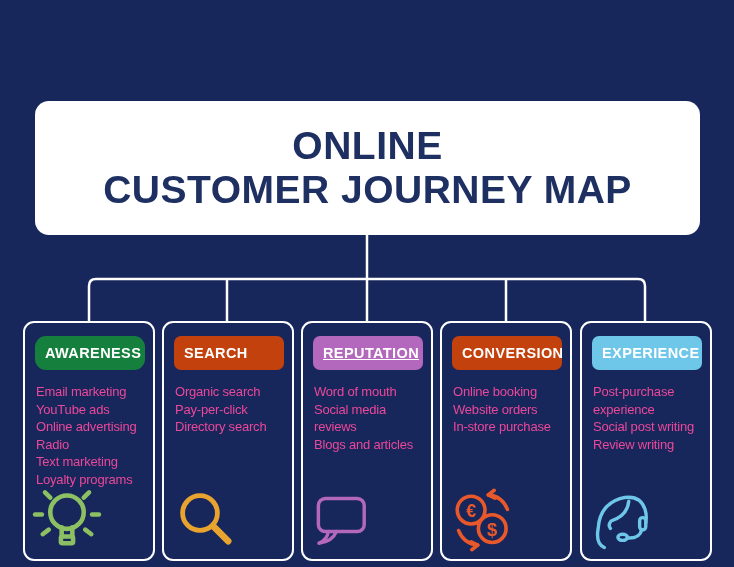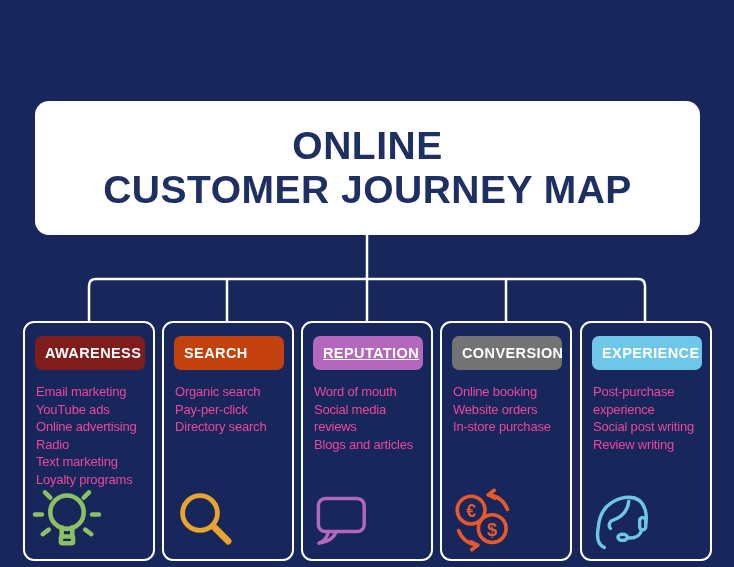--- a/index.html
+++ b/index.html
@@ -53,21 +53,21 @@
     <g fill="none" stroke="#FFFFFF" stroke-width="2.5">
       <path d="M367 186 V231"></path>
       <path d="M89 273 V238 Q89 231 96 231 H638 Q645 231 645 238 V273"></path>
       <path d="M227 231 V273"></path>
       <path d="M367 231 V273"></path>
       <path d="M506 231 V273"></path>
     </g>
   </svg>
 
   <section class="column col0">
-    <div class="badge" style="background: #7f1d1d;">AWARENESS</div>
+    <div class="badge" style="background: #15803d; border-radius: 11px;">AWARENESS</div>
     <ul class="items">
       <li>Email marketing</li>
       <li>YouTube ads</li>
       <li>Online advertising</li>
       <li>Radio</li>
       <li>Text marketing</li>
       <li>Loyalty programs</li>
     </ul>
     <svg class="icon icon-lightbulb" viewBox="0 0 100 100">
       <g fill="none" stroke="#8CC063" stroke-width="6" stroke-linecap="round" stroke-linejoin="round">
@@ -108,21 +108,21 @@
     </ul>
     <svg class="icon icon-bubble" viewBox="0 0 100 100">
       <g fill="none" stroke="#B367BD" stroke-width="6" stroke-linecap="round" stroke-linejoin="round">
         <rect x="11" y="13" width="79" height="57" rx="12"></rect>
         <path d="M28 70 C27 79 21 86 12 90 C27 88 38 80 42 70"></path>
       </g>
     </svg>
   </section>
 
   <section class="column col3">
-    <div class="badge" style="background: #737373; text-align: right;">CONVERSION</div>
+    <div class="badge" style="background: #c2410c; text-align: right;">CONVERSION</div>
     <ul class="items">
       <li>Online booking</li>
       <li>Website orders</li>
       <li>In-store purchase</li>
     </ul>
     <svg class="icon icon-currency" viewBox="0 0 100 100">
       <g fill="none" stroke="#E9582B" stroke-width="5.5" stroke-linecap="round" stroke-linejoin="round">
         <circle cx="32" cy="35" r="21"></circle>
         <text x="32" y="36" text-anchor="middle" dominant-baseline="central" stroke="none" font-size="27" font-weight="bold" fill="#E9582B">€</text>
         <path d="M58 12 Q79 14 87 34"></path>

